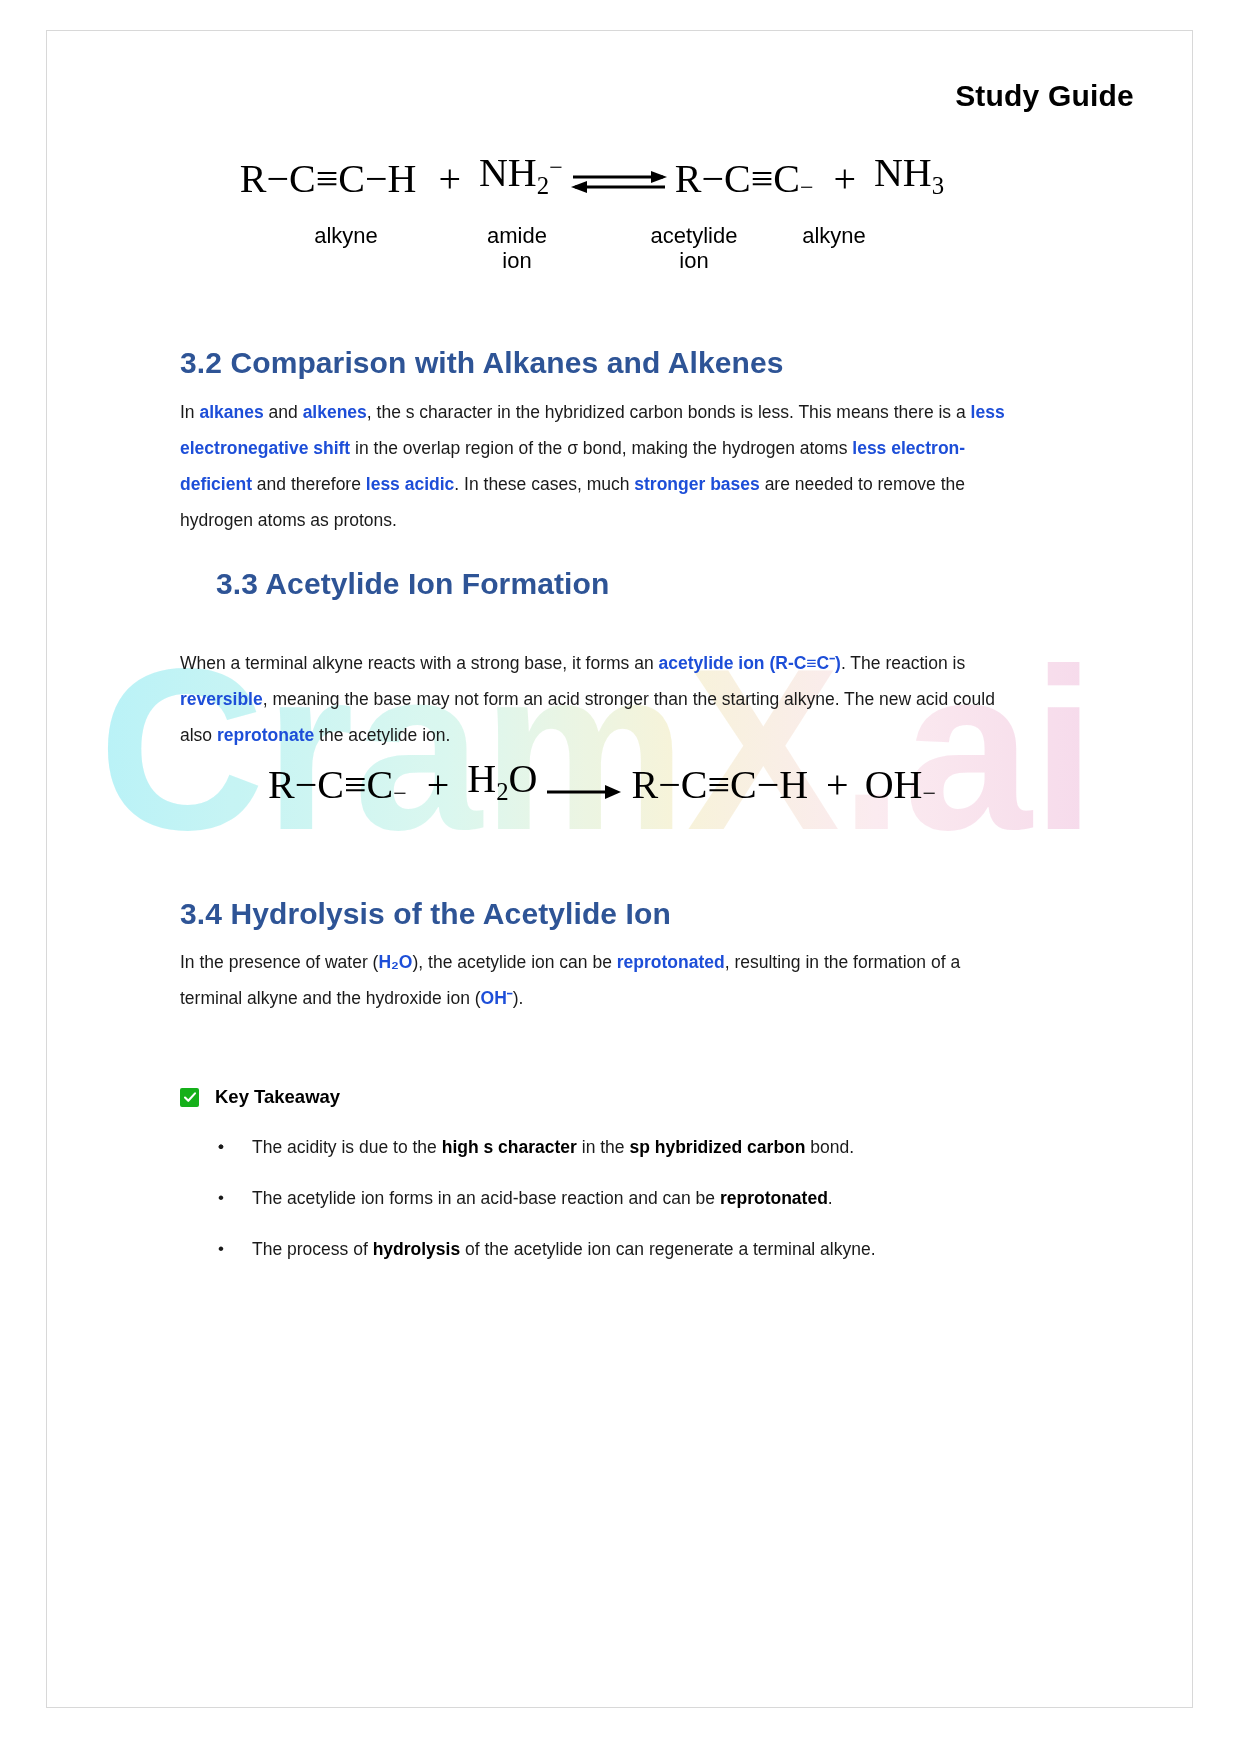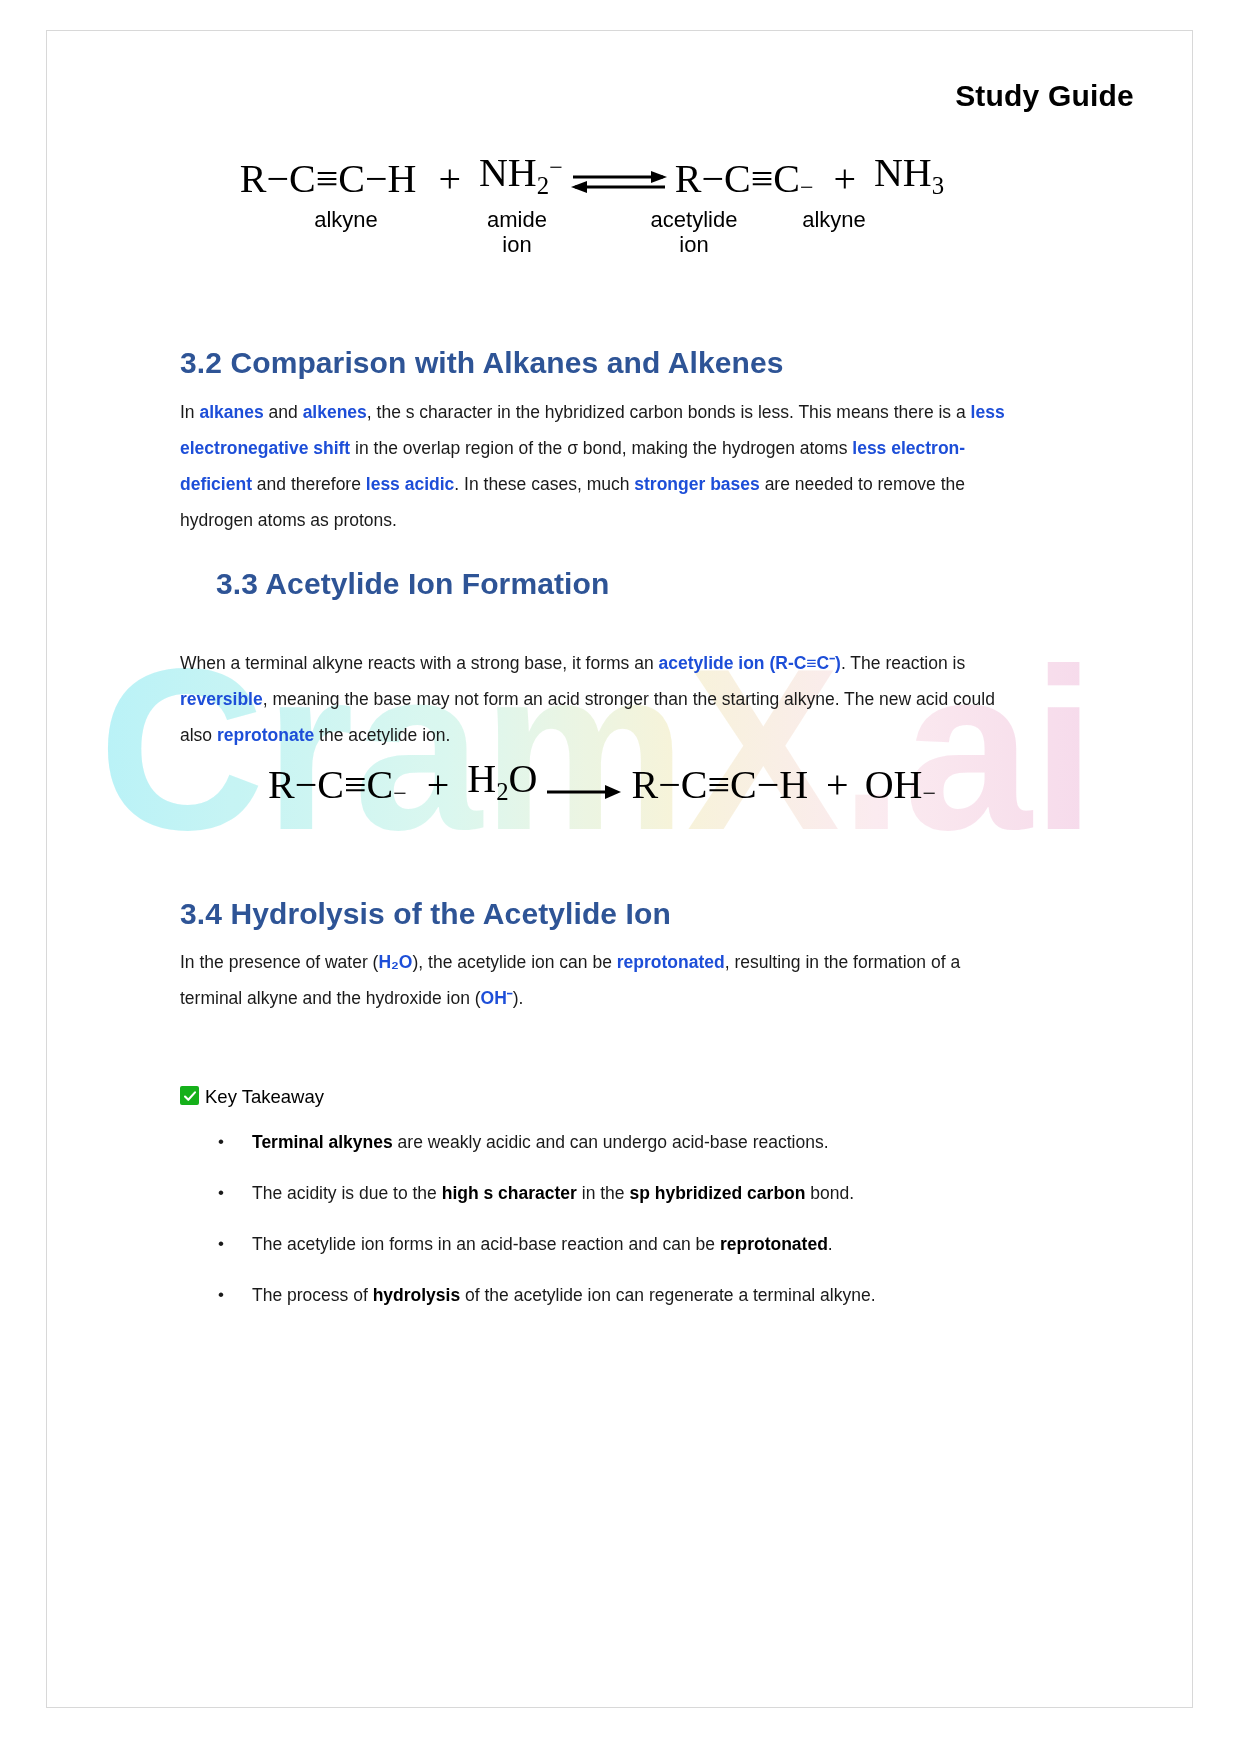--- a/index.html
+++ b/index.html
@@ -79,20 +79,21 @@
     align-items: flex-end;
     justify-content: center;
   }
   .eq-labels {
     font-family: "Liberation Sans", sans-serif;
     font-size: 22px;
     line-height: 1.15;
     color: #000;
     position: relative;
     height: 54px;
+    margin-top: 16px;
   }
   .eq-label {
     position: absolute;
     text-align: center;
     transform: translateX(-50%);
     white-space: pre-line;
   }
   sub.eqsub {
     font-size: 0.62em;
     vertical-align: -0.32em;
@@ -143,23 +144,24 @@
 
   
   .takeaway {
     position: absolute;
     left: 133px;
     top: 1055px;
     width: 880px;
   }
   .takeaway-head {
     display: flex;
-    gap: 6px;
+    align-items: center;
+    gap: 16px;
     font-size: 18.5px;
-    font-weight: normal;
+    font-weight: bold;
     color: #000;
   }
   .check-box {
     width: 19px;
     height: 19px;
     background: #15b01a;
     border-radius: 2px;
     display: inline-flex;
     align-items: center;
     justify-content: center;
@@ -289,21 +291,20 @@
           <span class="check-box">
             <svg width="14" height="14" viewBox="0 0 14 14" xmlns="http://www.w3.org/2000/svg">
               <polyline points="2,7.5 5.3,10.8 12,3.4" fill="none" stroke="#ffffff" stroke-width="2.1" stroke-linecap="round" stroke-linejoin="round"></polyline>
             </svg>
           </span>
           <span>Key Takeaway</span>
         </div>
         <ul class="takeaway-list">
           <li>
             <span class="bullet">•</span>
-            <span><b>Terminal alkynes</b><span> are weakly acidic and can undergo acid-base reactions.</span></span>
           </li>
           <li>
             <span class="bullet">•</span>
             <span><span>The acidity is due to the </span><b>high s character</b><span> in the </span><b>sp hybridized carbon</b><span> bond.</span></span>
           </li>
           <li>
             <span class="bullet">•</span>
             <span><span>The acetylide ion forms in an acid-base reaction and can be </span><b>reprotonated</b><span>.</span></span>
           </li>
           <li>

